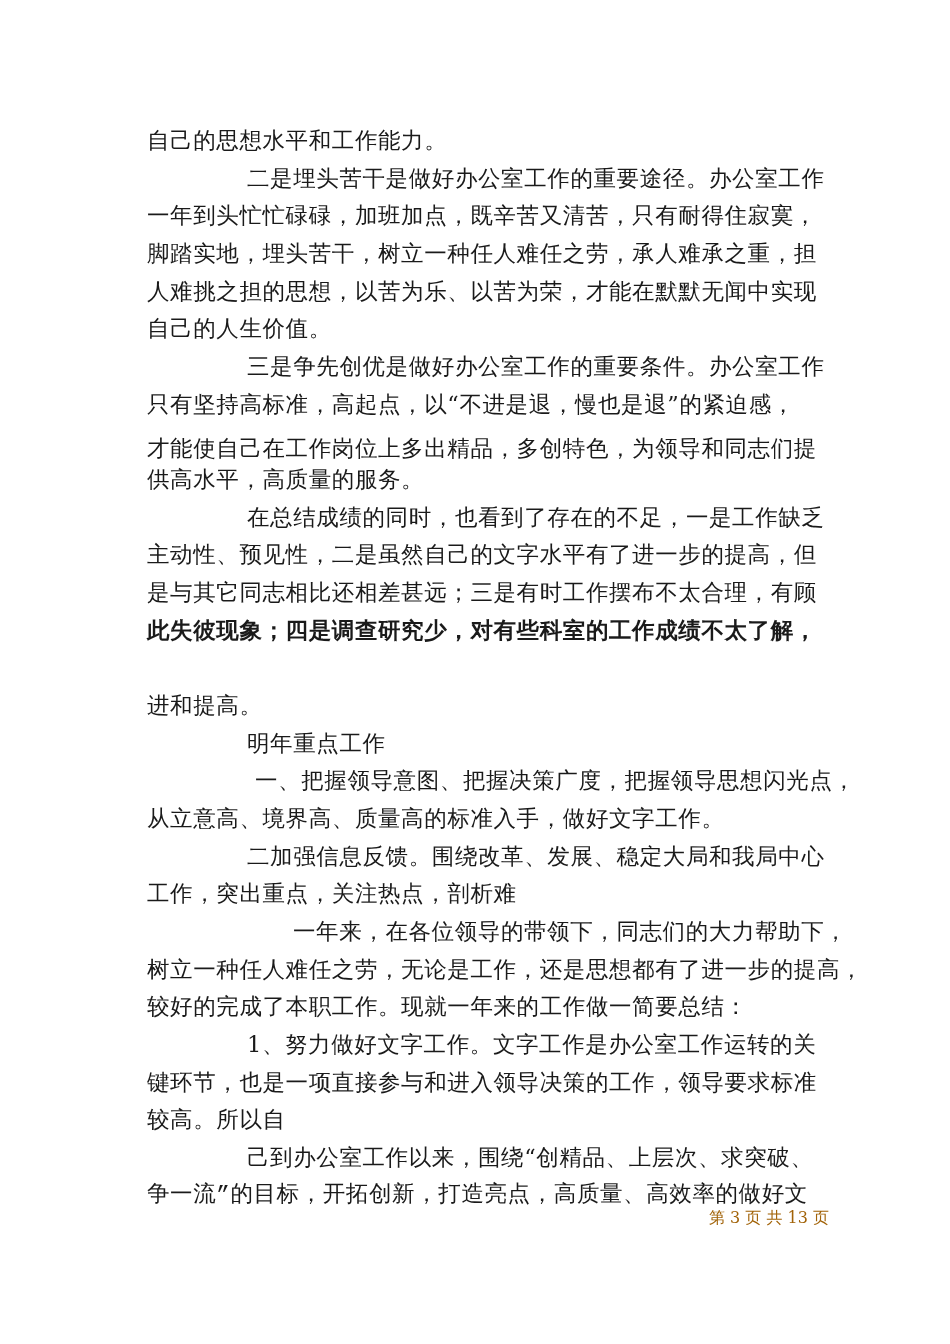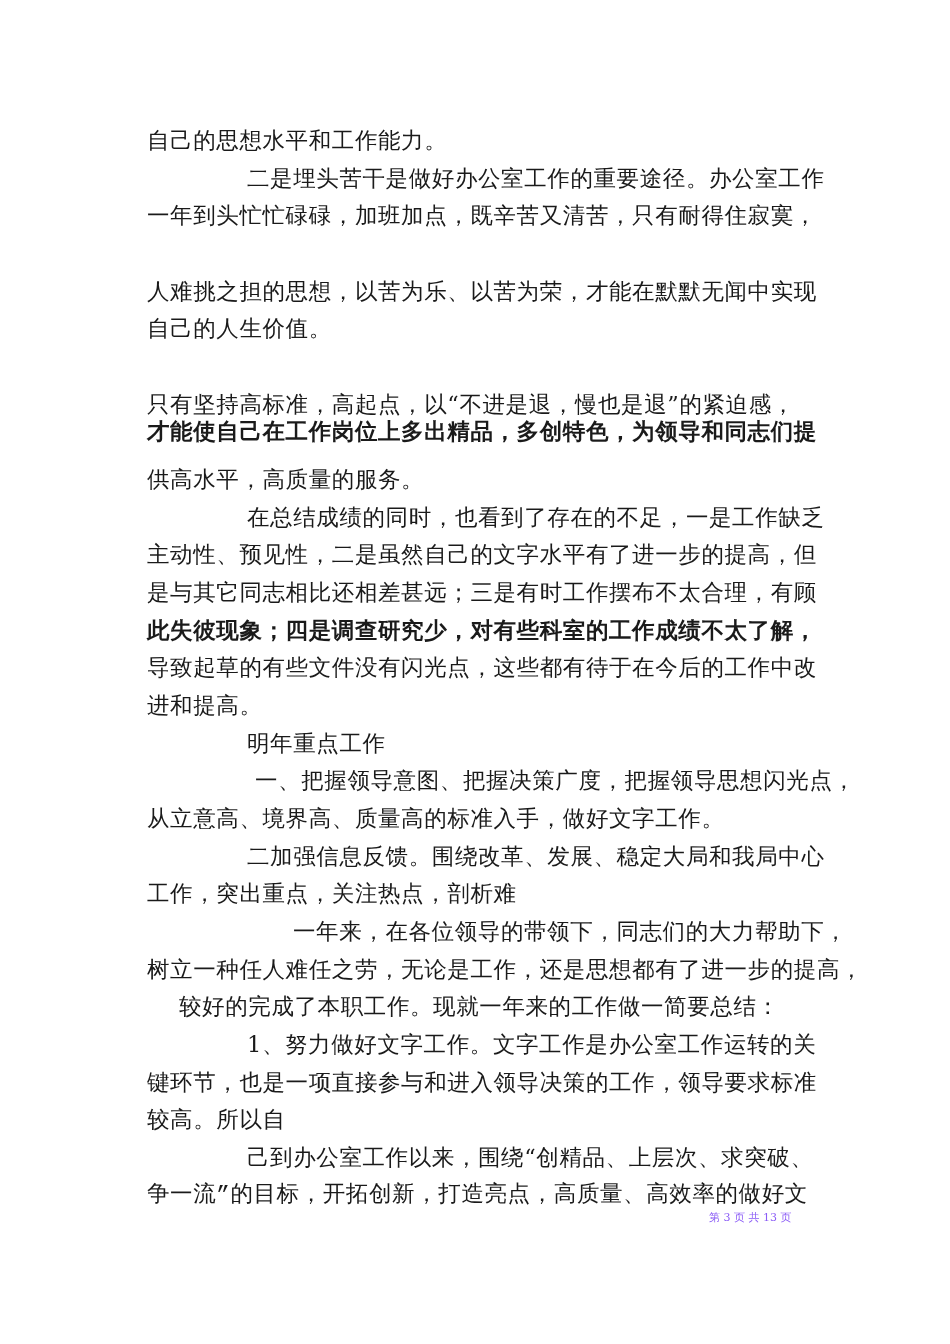--- a/index.html
+++ b/index.html
@@ -28,52 +28,53 @@
       left: 147px;
       font-size: 22.5px;
       line-height: 30px;
       white-space: nowrap;
       letter-spacing: 0.6px;
     }
     .footer {
       position: absolute;
       left: 709px;
       top: 1174px;
-      font-size: 11px;
+      font-size: 16px;
       line-height: 20px;
       white-space: nowrap;
-      color: #8b5cf6;
+      color: #a16207;
     }
   </style>
 </head>
 <body>
 
 <div class="page">
   <div class="line" style="top:125px;">自己的思想水平和工作能力。</div>
   <div class="line" style="top:163px; left:247px;">二是埋头苦干是做好办公室工作的重要途径。办公室工作</div>
   <div class="line" style="top:200px;">一年到头忙忙碌碌，加班加点，既辛苦又清苦，只有耐得住寂寞，</div>
+  <div class="line" style="top:238px;">脚踏实地，埋头苦干，树立一种任人难任之劳，承人难承之重，担</div>
   <div class="line" style="top:276px;">人难挑之担的思想，以苦为乐、以苦为荣，才能在默默无闻中实现</div>
   <div class="line" style="top:313px;">自己的人生价值。</div>
+  <div class="line" style="top:351px; left:247px;">三是争先创优是做好办公室工作的重要条件。办公室工作</div>
   <div class="line" style="top:389px;">只有坚持高标准，高起点，以“不进是退，慢也是退”的紧迫感，</div>
-  <div class="line" style="top:416px;font-weight:bold;">才能使自己在工作岗位上多出精品，多创特色，为领导和同志们提</div>
+  <div class="line" style="top:433px;">才能使自己在工作岗位上多出精品，多创特色，为领导和同志们提</div>
   <div class="line" style="top:464px;">供高水平，高质量的服务。</div>
   <div class="line" style="top:502px; left:247px;">在总结成绩的同时，也看到了存在的不足，一是工作缺乏</div>
   <div class="line" style="top:539px;">主动性、预见性，二是虽然自己的文字水平有了进一步的提高，但</div>
   <div class="line" style="top:577px;">是与其它同志相比还相差甚远；三是有时工作摆布不太合理，有顾</div>
   <div class="line" style="top:615px;font-weight:bold;">此失彼现象；四是调查研究少，对有些科室的工作成绩不太了解，</div>
-  <div class="line" style="top:652px;">导致起草的有些文件没有闪光点，这些都有待于在今后的工作中改</div>
   <div class="line" style="top:690px;">进和提高。</div>
   <div class="line" style="top:728px; left:247px;">明年重点工作</div>
   <div class="line" style="top:765px; left:255px;">一、把握领导意图、把握决策广度，把握领导思想闪光点，</div>
   <div class="line" style="top:803px;">从立意高、境界高、质量高的标准入手，做好文字工作。</div>
   <div class="line" style="top:841px; left:247px;text-align:right;">二加强信息反馈。围绕改革、发展、稳定大局和我局中心</div>
   <div class="line" style="top:878px;">工作，突出重点，关注热点，剖析难</div>
   <div class="line" style="top:916px; left:293px;">一年来，在各位领导的带领下，同志们的大力帮助下，</div>
   <div class="line" style="top:954px;">树立一种任人难任之劳，无论是工作，还是思想都有了进一步的提高，</div>
-  <div class="line" style="top:991px;margin-left:32px;">较好的完成了本职工作。现就一年来的工作做一简要总结：</div>
+  <div class="line" style="top:991px;">较好的完成了本职工作。现就一年来的工作做一简要总结：</div>
   <div class="line" style="top:1029px; left:247px;">1、努力做好文字工作。文字工作是办公室工作运转的关</div>
   <div class="line" style="top:1067px;">键环节，也是一项直接参与和进入领导决策的工作，领导要求标准</div>
   <div class="line" style="top:1104px;">较高。所以自</div>
   <div class="line" style="top:1142px; left:247px;">己到办公室工作以来，围绕“创精品、上层次、求突破、</div>
   <div class="line" style="top:1180px;font-family:Liberation Mono, monospace;">争一流”的目标，开拓创新，打造亮点，高质量、高效率的做好文</div>
 
   <div class="footer" style="top:1208px;">第 3 页 共 13 页</div>
 </div>
 
 </body></html>

